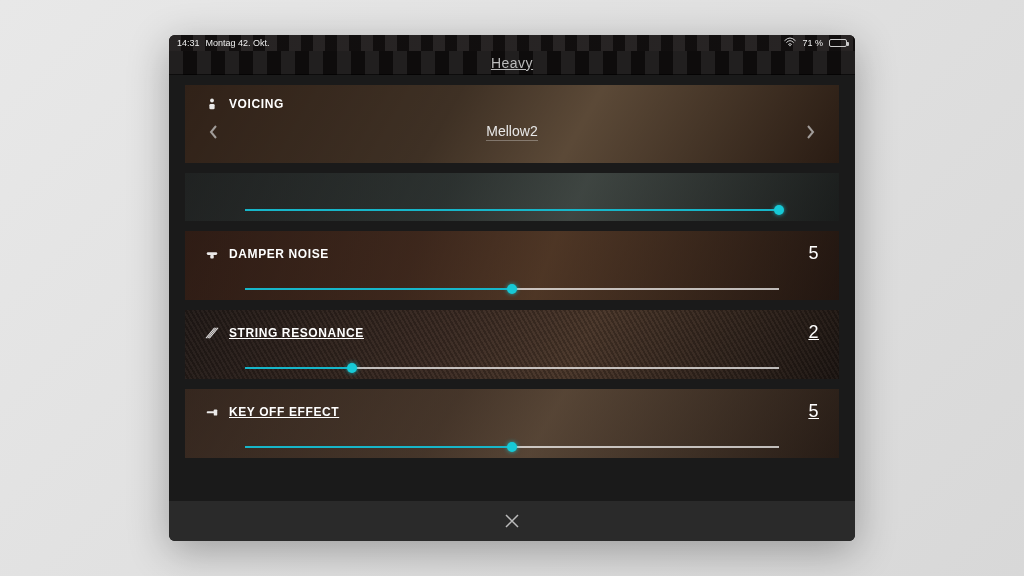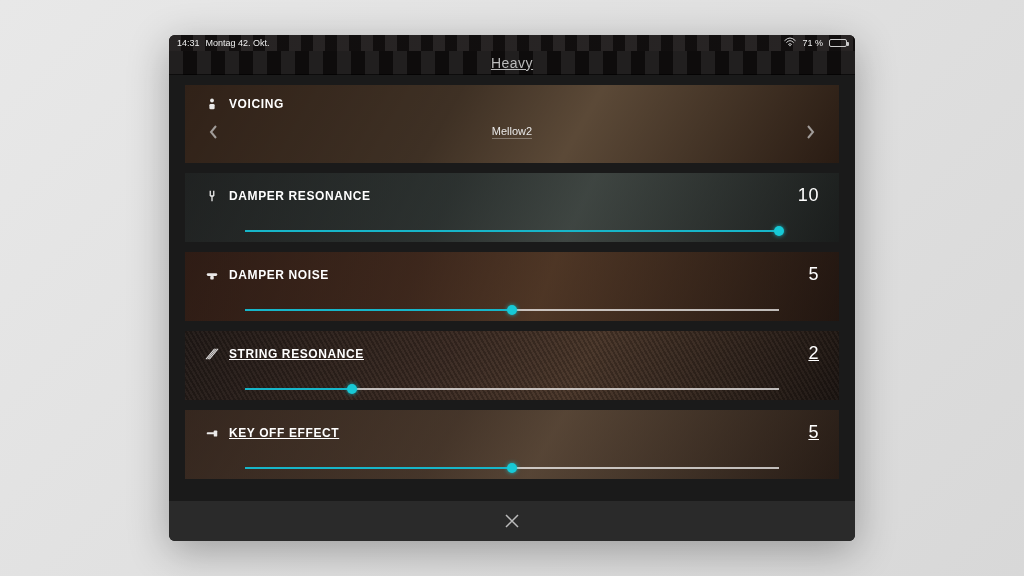--- a/index.html
+++ b/index.html
@@ -111,21 +111,21 @@
     font-size: 12px; font-weight: 600; letter-spacing: 0.6px;
   }
   .panel-title { display: flex; align-items: center; gap: 10px; }
   .panel-icon { width: 14px; height: 14px; display:inline-flex; align-items:center; justify-content:center; opacity:0.9; }
   .panel-icon svg { width: 14px; height: 14px; }
   .panel-value { font-size: 18px; font-weight: 400; }
 
   .voicing-row {
     margin-top: 12px;
     display: flex; align-items: center; justify-content: space-between;
-    font-size: 11px; color: #e8e8e8;
+    font-size: 14px; color: #e8e8e8;
   }
   .chev { width: 18px; height: 18px; display:flex; align-items:center; justify-content:center; opacity:0.7; cursor:pointer; }
   .chev svg { width: 10px; height: 16px; stroke:#d0d0d0; stroke-width:2; fill:none; }
   .preset-name { border-bottom: 1px solid rgba(255,255,255,0.3); padding-bottom: 1px; }
 
   .slider {
     margin-top: 18px;
     position: relative;
     height: 14px;
   }
@@ -202,31 +202,20 @@
         <span class="preset-name">Mellow2</span>
         <span class="chev">
           <svg viewBox="0 0 10 16">
               <path d="M3 2 L8 8 L3 14"></path>
             </svg>
         </span>
       </div>
     </div>
 
     <div class="panel damper-res">
-      <div class="panel-head">
-        <div class="panel-title">
-          <span class="panel-icon">
-            <svg viewBox="0 0 16 16" fill="none" stroke="#fff" stroke-width="1.5">
-                <path d="M6 2v6M10 2v6M8 8v6M6 8h4"></path>
-              </svg>
-          </span>
-          <span>DAMPER RESONANCE</span>
-        </div>
-        <span class="panel-value">10</span>
-      </div>
       <div class="slider">
         <div class="track-full"></div>
         <div class="track-fill" style="width: calc(100% - 80px);"></div>
         <div class="thumb" style="left: calc(100% - 40px);"></div>
       </div>
     </div>
 
     <div class="panel damper-noise">
       <div class="panel-head">
         <div class="panel-title">

